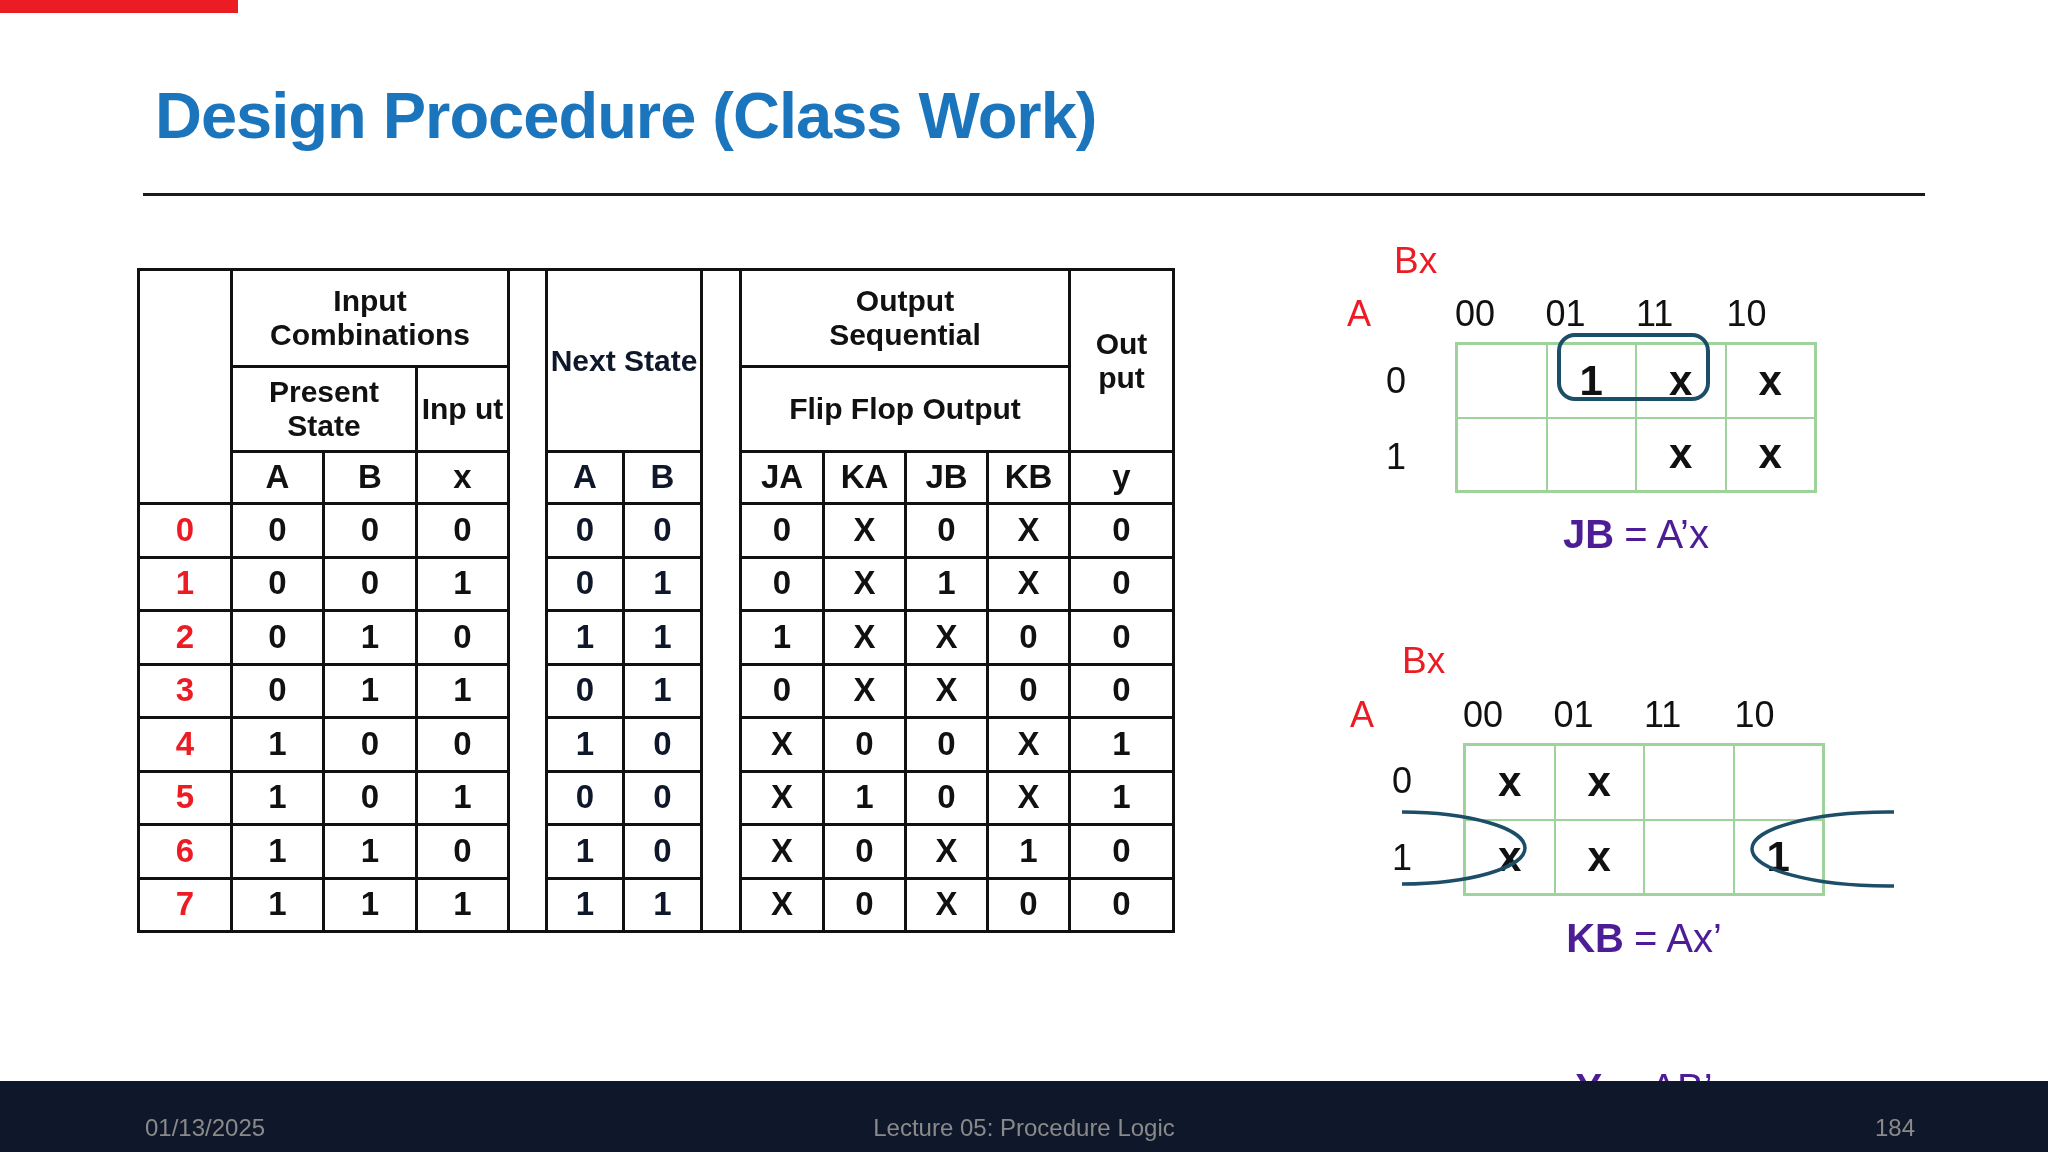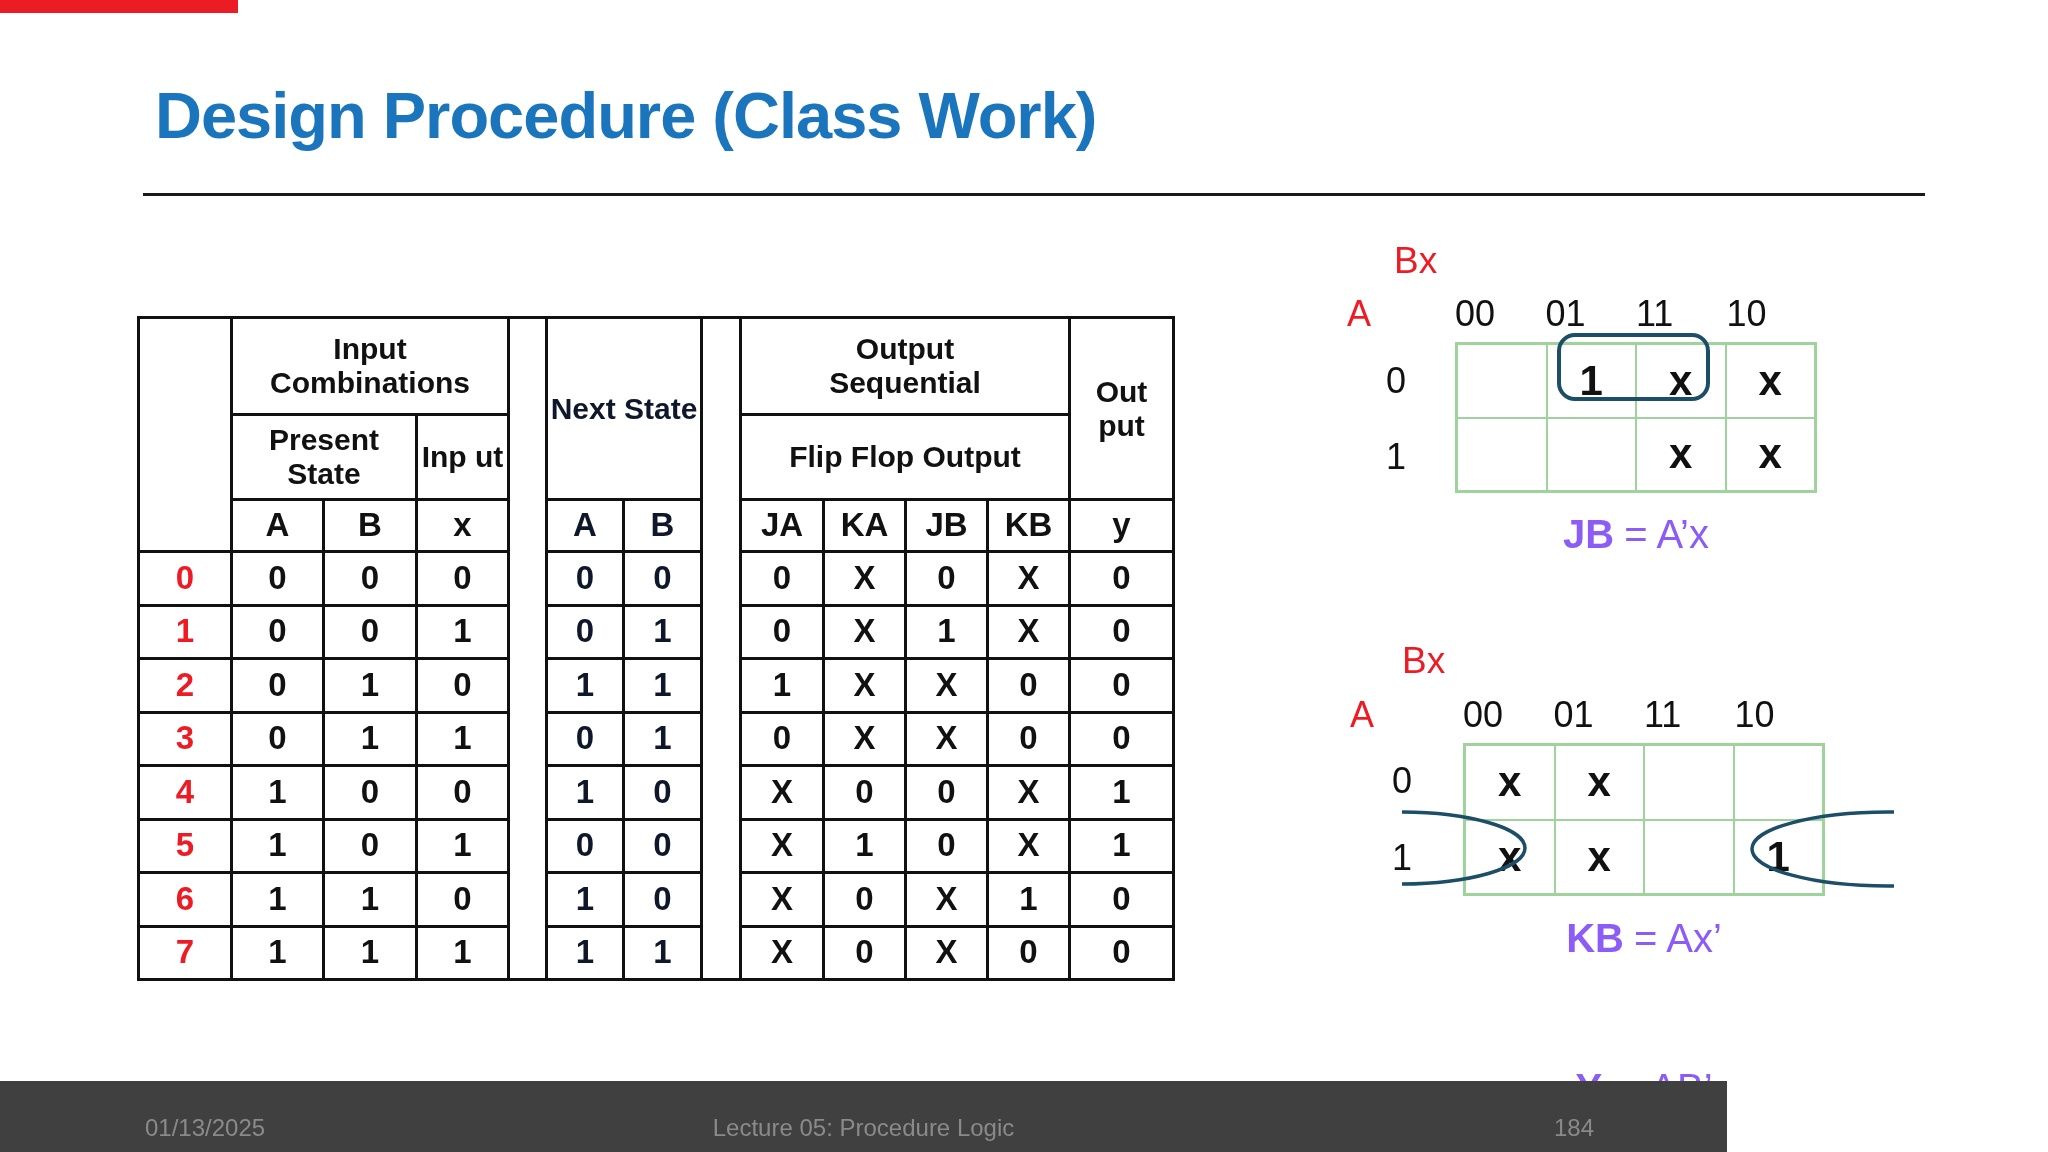--- a/index.html
+++ b/index.html
@@ -13,21 +13,20 @@
   .slide-title{
     position:absolute;left:155px;top:78px;font-size:65px;font-weight:700;
     color:#1b75bc;letter-spacing:-1px;white-space:nowrap;
   }
   .title-rule{position:absolute;left:143px;top:193px;width:1782px;height:3px;background:#1a1a1a;}
 
   
   .ttable{
     position:absolute;left:137px;top:268px;border-collapse:collapse;table-layout:fixed;
     color:#111;
-    margin-top:48px;
   }
   .ttable td{
     border:3px solid #111;text-align:center;vertical-align:middle;padding:0;
     font-weight:700;font-size:33px;line-height:1.12;
   }
   .ttable td.gap{border-left:3px solid #111;border-right:3px solid #111;}
   .ttable tr.h1{height:97px;}
   .ttable tr.h2{height:85px;}
   .ttable tr.h3{height:52px;}
   .ttable tr.dr{height:53.5px;}
@@ -48,27 +47,27 @@
     border:2px solid #9ed49b;box-sizing:border-box;background:#fff;
   }
   .kcell{
     border:1px solid #9ed49b;display:flex;align-items:center;justify-content:center;
     font-size:42px;font-weight:700;color:#111;
   }
   .kgroup-rect{
     position:absolute;border:4px solid #1d4e68;border-radius:18px;z-index:5;background:transparent;
   }
   .kcurves{position:absolute;z-index:5;}
-  .keq{position:absolute;width:362px;text-align:center;font-size:40px;color:#8b5cf6;white-space:nowrap;}
+  .keq{position:absolute;width:362px;text-align:center;font-size:40px;color:#4c1d95;white-space:nowrap;}
   .keq .lhs{font-weight:700;}
   .keq .rhs{font-weight:400;margin-left:10px;}
 
   
   .footer-bar{
-    position:absolute;left:0;top:1081px;width:1727px;height:71px;background:#404040;
+    position:absolute;left:0;top:1081px;width:2048px;height:71px;background:#0f172a;
     font-size:24px;color:#8a8a8a;
   }
   .footer-date{position:absolute;left:145px;top:33px;}
   .footer-title{position:absolute;left:50%;transform:translateX(-50%);top:33px;white-space:nowrap;}
   .footer-page{position:absolute;right:133px;top:33px;}
 </style>
 </head>
 <body>
 
 <div class="red-bar"></div>

